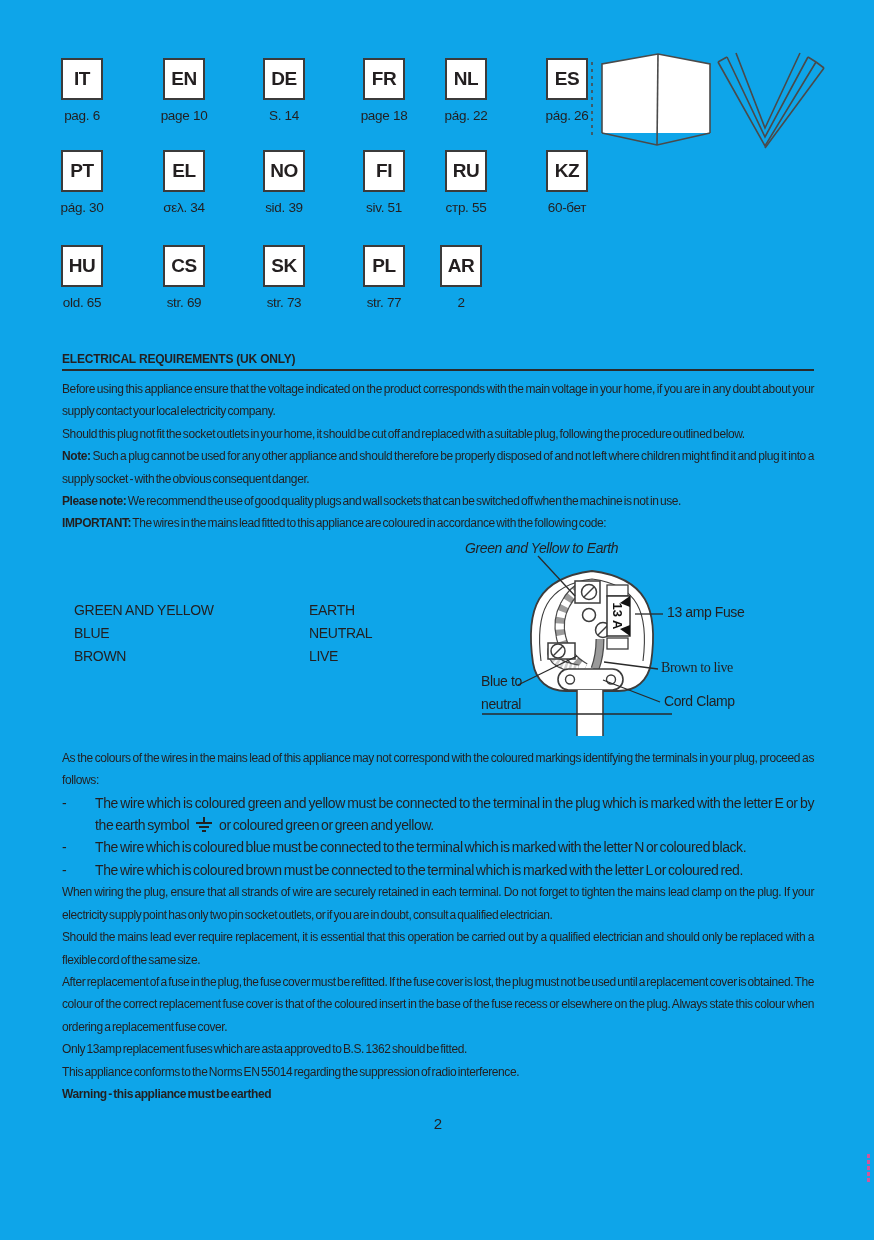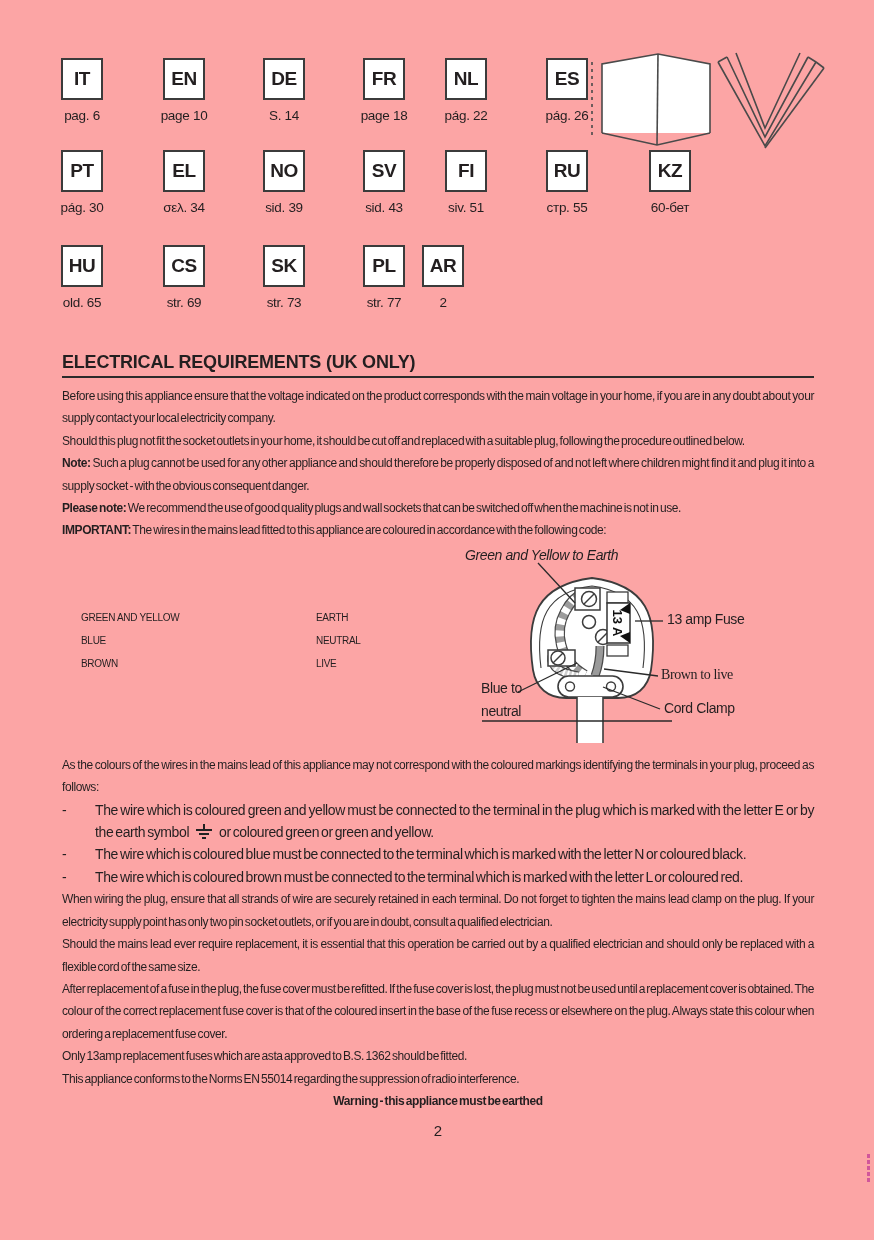--- a/index.html
+++ b/index.html
@@ -1,62 +1,62 @@
 <!DOCTYPE html>
 <html><head>
 <meta charset="utf-8">
 <style>
   html,body{margin:0;padding:0;background:#fff;}
-  .page{position:relative;width:874px;height:1240px;background:#fca5a5;color:#231f20;
+  .page{position:relative;width:874px;height:1240px;background:#0ea5e9;color:#231f20;
         font-family:"Liberation Sans",sans-serif;overflow:hidden;}
 
   
   .lang-row{position:absolute;left:0;width:100%;height:82px;}
   .row1{top:58px}.row2{top:150px}.row3{top:245px}
   .lang-cell{position:absolute;top:0;width:90px;text-align:center;}
   .row1 .lang-cell:nth-child(1){left:37px}.row1 .lang-cell:nth-child(2){left:139px}
   .row1 .lang-cell:nth-child(3){left:239px}.row1 .lang-cell:nth-child(4){left:339px}
   .row1 .lang-cell:nth-child(5){left:421px}.row1 .lang-cell:nth-child(6){left:522px}
   .row2 .lang-cell:nth-child(1){left:37px}.row2 .lang-cell:nth-child(2){left:139px}
   .row2 .lang-cell:nth-child(3){left:239px}.row2 .lang-cell:nth-child(4){left:339px}
   .row2 .lang-cell:nth-child(5){left:421px}.row2 .lang-cell:nth-child(6){left:522px}
   .row2 .lang-cell:nth-child(7){left:625px}.row2 .lang-cell:nth-child(8){left:715px}
   .row3 .lang-cell:nth-child(1){left:37px}.row3 .lang-cell:nth-child(2){left:139px}
   .row3 .lang-cell:nth-child(3){left:239px}.row3 .lang-cell:nth-child(4){left:339px}
-  .row3 .lang-cell:nth-child(5){left:398px}
+  .row3 .lang-cell:nth-child(5){left:416px}
   .lang-box{width:38px;height:38px;border:2px solid #3b3b3b;margin:0 auto;
             display:flex;align-items:center;justify-content:center;
             font-weight:bold;font-size:19px;letter-spacing:-0.5px;background:#fff;}
   .lang-page{margin-top:8px;font-size:13.5px;letter-spacing:-0.3px;}
 
   .booklets{position:absolute;left:588px;top:36px;}
 
   
   .content{position:absolute;left:62px;top:352px;width:752px;}
-  .section-title{font-size:18px;font-weight:bold;letter-spacing:-0.2px;}
+  .section-title{font-size:12px;font-weight:bold;letter-spacing:-0.2px;}
   .rule{border-top:2px solid #2b2b2b;margin:3px 0 7px;}
   .content p{margin:0;font-size:12px;line-height:22.4px;letter-spacing:-0.4px;
              word-spacing:-1.5px;text-align:justify;}
   .lead{font-weight:bold;}
   .bullet{display:flex;font-size:14px;line-height:22.4px;letter-spacing:-0.4px;word-spacing:-1.5px;}
   .bullet .dash{flex:0 0 33px;}
   .bullet .btext{flex:1;text-align:justify;}
   .earth-sym{vertical-align:-2px;margin:0 3px;}
-  .content p.warning{text-align:center;font-weight:bold;}
+  .content p.warning{text-align:left;font-weight:bold;}
   .page-num{text-align:center;font-size:15px;margin-top:10px;}
 
   
   .diagram{position:relative;height:205px;margin:1px 0 6px;}
   .dlabel{position:absolute;font-size:14px;letter-spacing:-0.4px;white-space:nowrap;}
   .earth-label{left:403px;top:4px;font-style:italic;}
   .fuse-label{left:605px;top:68px;text-align:center;}
   .live-label{left:599px;top:124px;font-family:Liberation Serif, serif;}
   .clamp-label{left:602px;top:157px;}
   .blue-label{left:419px;top:134px;line-height:23px;}
-  .wire-table{position:absolute;left:19px;top:63px;font-size:10px;line-height:23px;letter-spacing:-0.3px;}
+  .wire-table{position:absolute;left:12px;top:63px;font-size:14px;line-height:23px;letter-spacing:-0.3px;}
   .wt-wire{display:inline-block;width:235px;}
   .plug{position:absolute;left:378px;top:-3px;}
 
   
   .reg-mark{position:absolute;left:867px;top:1154px;display:flex;flex-direction:column;gap:2px;}
   .reg-mark i{width:3px;height:4px;display:block;}
 </style>
 </head>
 <body>
 
@@ -125,26 +125,20 @@
       <div class="lang-box">
           <span>EL</span>
         </div>
       <div class="lang-page">σελ. 34</div>
     </div>
       <div class="lang-cell">
       <div class="lang-box">
           <span>NO</span>
         </div>
       <div class="lang-page">sid. 39</div>
-    </div>
-      <div class="lang-cell">
-      <div class="lang-box">
-          <span>SV</span>
-        </div>
-      <div class="lang-page">sid. 43</div>
     </div>
       <div class="lang-cell">
       <div class="lang-box">
           <span>FI</span>
         </div>
       <div class="lang-page">siv. 51</div>
     </div>
       <div class="lang-cell">
       <div class="lang-box">
           <span>RU</span>

